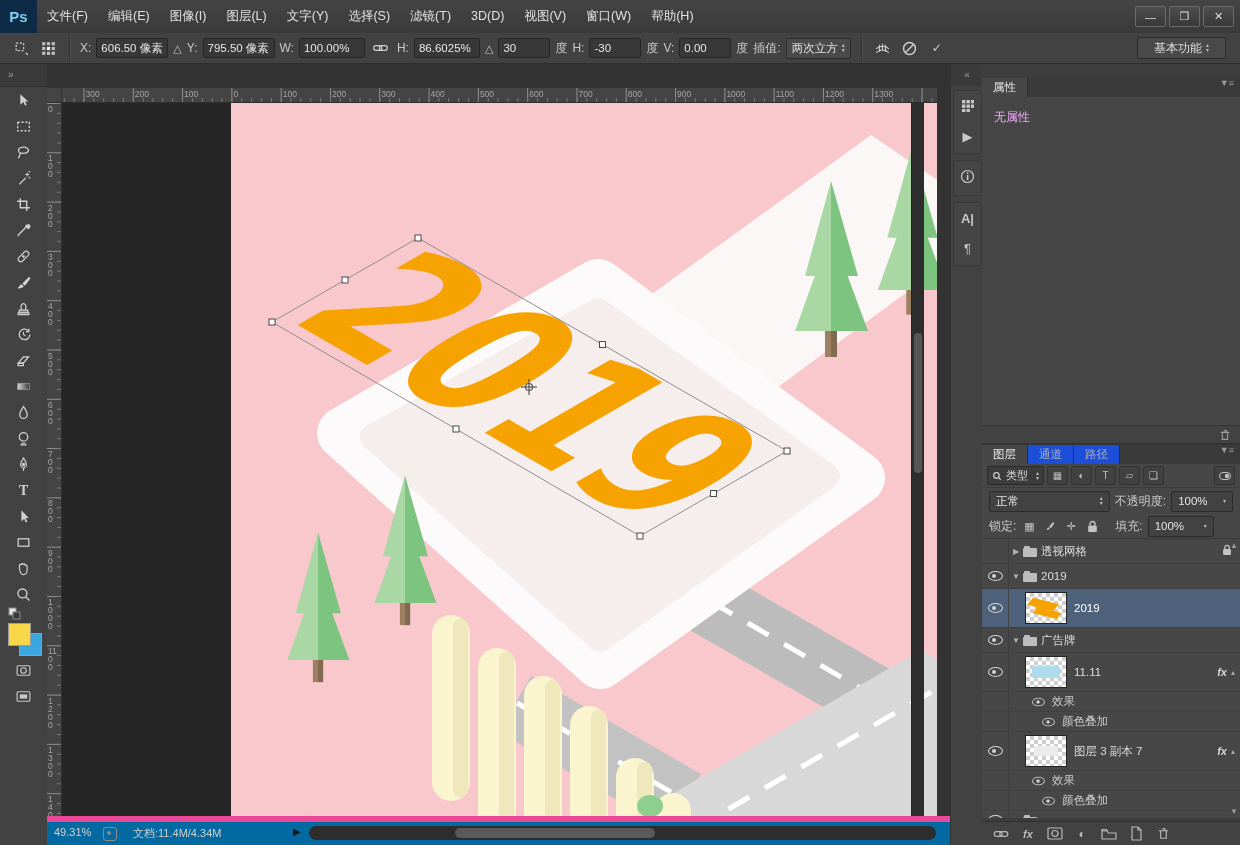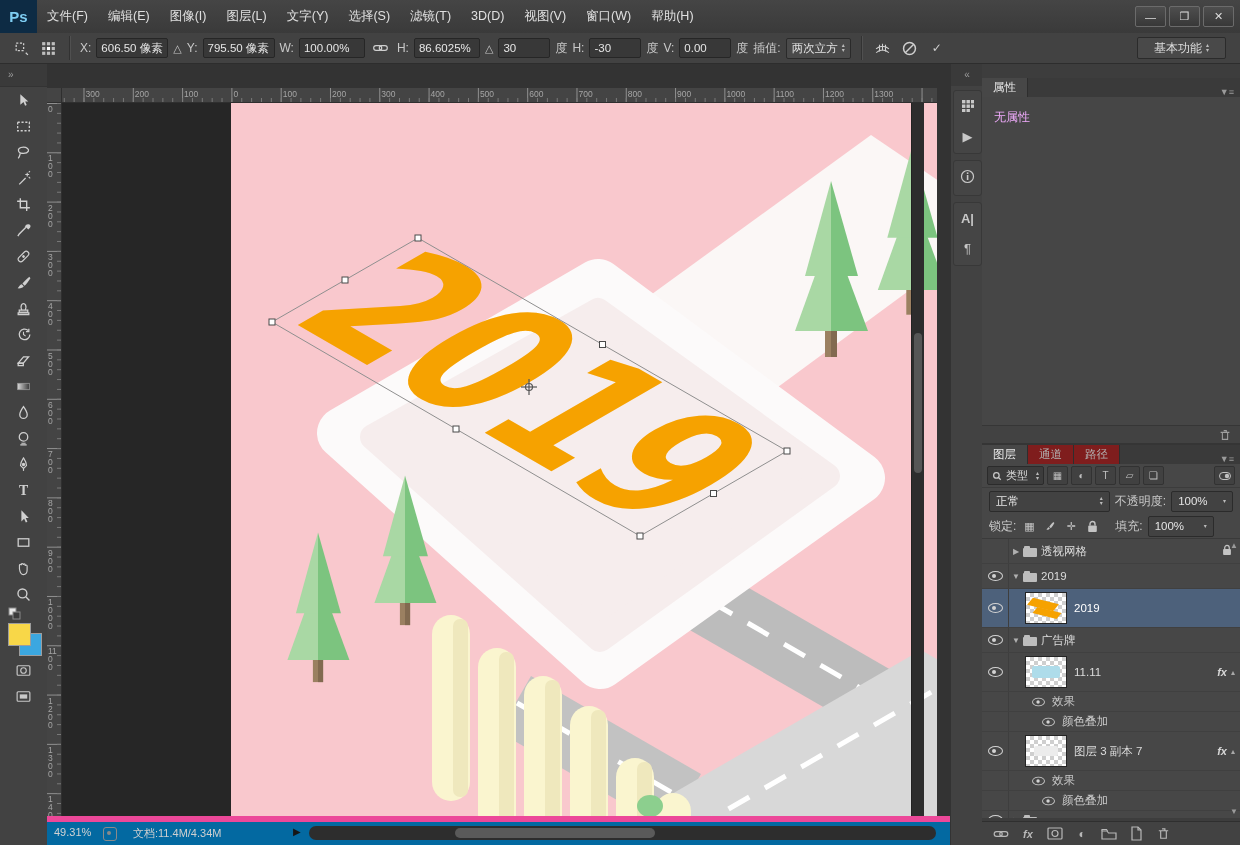--- a/index.html
+++ b/index.html
@@ -56,23 +56,23 @@
 .sbar .play{position:absolute;left:246px;top:4px;color:#111;font-size:10px;background:#cfcfcf00;color:#161616}
 .hsb{position:absolute;left:262px;right:14px;top:4px;height:14px;background:#2d2d2d;border-radius:7px}
 .hsb .th{position:absolute;left:146px;width:200px;top:2px;height:10px;background:#5a5a5a;border-radius:5px}
 
 .dock{position:absolute;left:950px;top:64px;width:32px;bottom:0;background:#424242;border-left:1px solid #333}
 .dchev{height:22px;color:#9a9a9a;font-size:10px;text-align:center;line-height:22px;background:#3a3a3a}
 .dockgrp{position:absolute;left:2px;width:27px;border:1px solid #383838;background:#454545;border-radius:3px}
 .dicon{height:30px;display:flex;align-items:center;justify-content:center;color:#c8c8c8;font-size:13px}
 
 .rp{position:absolute;left:982px;top:64px;width:258px;bottom:0;background:#3d3d3d}
-.phead{position:absolute;left:0;right:0;height:19px;background:#3a3a3a;border-bottom:1px solid #303030;display:flex;align-items:flex-end}
+.phead{position:absolute;left:0;right:0;height:19px;background:#3a3a3a;border-bottom:1px solid #303030;display:flex;align-items:flex-start}
 .ptab{height:19px;line-height:19px;padding:0 11px;background:#474747;color:#e8e8e8;font-size:11.5px;border-right:1px solid #2e2e2e}
-.ptab.off{background:#7f1d1d;color:#b2b2b2}
+.ptab.off{background:#1d4ed8;color:#b2b2b2}
 .pmen{margin-left:auto;color:#9a9a9a;font-size:9px;padding-right:6px}
 .pbody{position:absolute;left:0;right:0;background:#464646}
 .pfoot{position:absolute;left:0;right:0;height:19px;background:#424242;border-top:1px solid #363636}
 .empty{padding:12px 12px;color:#f0abfc;font-size:12px}
 .frow{position:absolute;left:0;right:0;height:24px;background:#474747;border-bottom:1px solid #3c3c3c;display:flex;align-items:center;gap:3px;padding:0 5px;box-sizing:border-box}
 .scombo{display:flex;align-items:center;gap:4px;height:17px;background:#3c3c3c;border:1px solid #2b2b2b;border-radius:2px;padding:0 4px;font-size:11px;color:#ddd}
 .fbtn{width:19px;height:17px;background:#414141;border:1px solid #323232;color:#c0c0c0;font-size:10px;display:flex;align-items:center;justify-content:center;border-radius:2px}
 .brow{position:absolute;left:0;right:0;height:26px;background:#474747;display:flex;align-items:center;gap:5px;padding:0 7px;box-sizing:border-box}
 .krow{position:absolute;left:0;right:0;height:25px;background:#474747;border-bottom:1px solid #3a3a3a;display:flex;align-items:center;gap:5px;padding:0 7px;box-sizing:border-box}
 .sel2{display:flex;align-items:center;height:19px;background:#424242;border:1px solid #2b2b2b;border-radius:2px;padding:0 6px;color:#e4e4e4;font-size:11.5px}

